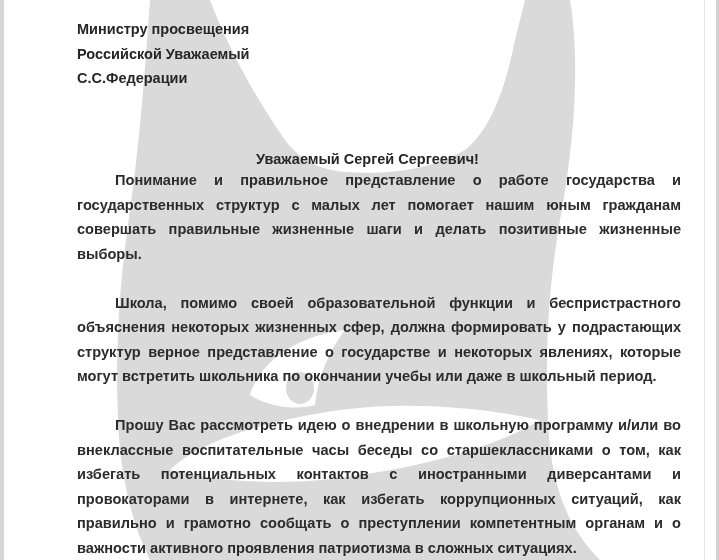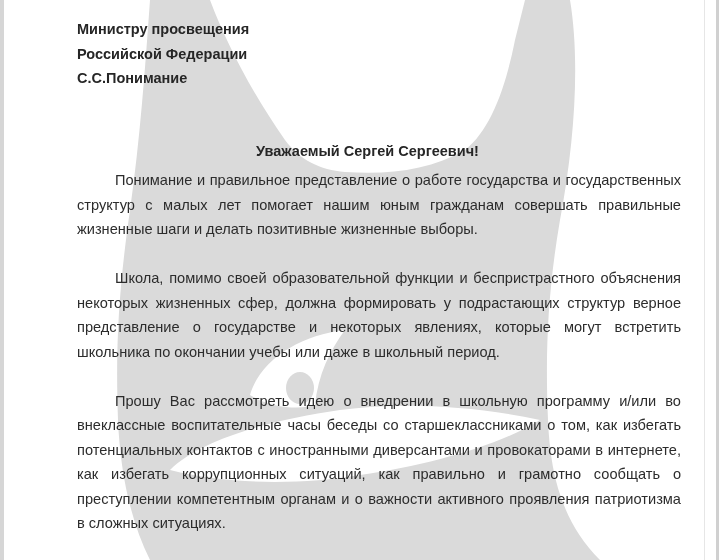--- a/index.html
+++ b/index.html
@@ -30,33 +30,34 @@
       position: absolute; left: 0; top: 0; width: 660px; height: 560px;
       z-index: 1;
     }
     .addressee {
       position: absolute; left: 77px; top: 17px;
       font-size: 14.5px; font-weight: bold; line-height: 24.5px;
       color: #262626;
     }
     .addressee div { white-space: nowrap; }
     .salutation {
-      position: absolute; left: 0; width: 719px; top: 143px;
+      position: absolute; left: 0; width: 719px; top: 151px;
       text-align: center; font-size: 14.5px; font-weight: bold;
       color: #262626;
       padding-left: 16px; box-sizing: border-box;
     }
     .body-text {
       position: absolute; left: 77px; width: 604px; top: 168px;
       font-size: 14.6px; line-height: 24.5px; color: #2c2c2c;
     }
     .para {
       margin: 0 0 24.5px 0;
       text-align: justify;
       text-indent: 38px;
+      font-weight: bold;
     }
   </style>
 </head>
 <body>
 
 <div class="edge-left"></div>
 <div class="edge-right-line"></div>
 <div class="edge-right"></div>
 
 <svg class="watermark" viewBox="0 0 719 560" xmlns="http://www.w3.org/2000/svg">
@@ -88,22 +89,22 @@
   </g>
   <g fill="#dadada">
 
     <ellipse cx="300" cy="388" rx="14" ry="16"></ellipse>
   </g>
 </svg>
 
 <div class="page">
   <div class="addressee">
     <div>Министру просвещения</div>
-    <div>Российской Федерации</div>
-    <div>С.С.Понимание</div>
+    <div>Российской Уважаемый</div>
+    <div>С.С.Федерации</div>
   </div>
 
   <div class="salutation">Уважаемый Сергей Сергеевич!</div>
 
   <div class="body-text">
     <p class="para">Понимание и правильное представление о работе государства и государственных структур с малых лет помогает нашим юным гражданам совершать правильные жизненные шаги и делать позитивные жизненные выборы.</p>
     <p class="para">Школа, помимо своей образовательной функции и беспристрастного объяснения некоторых жизненных сфер, должна формировать у подрастающих структур верное представление о государстве и некоторых явлениях, которые могут встретить школьника по окончании учебы или даже в школьный период.</p>
     <p class="para">Прошу Вас рассмотреть идею о внедрении в школьную программу и/или во внеклассные воспитательные часы беседы со старшеклассниками о том, как избегать потенциальных контактов с иностранными диверсантами и провокаторами в интернете, как избегать коррупционных ситуаций, как правильно и грамотно сообщать о преступлении компетентным органам и о важности активного проявления патриотизма в сложных ситуациях.</p>
   </div>
 </div>

